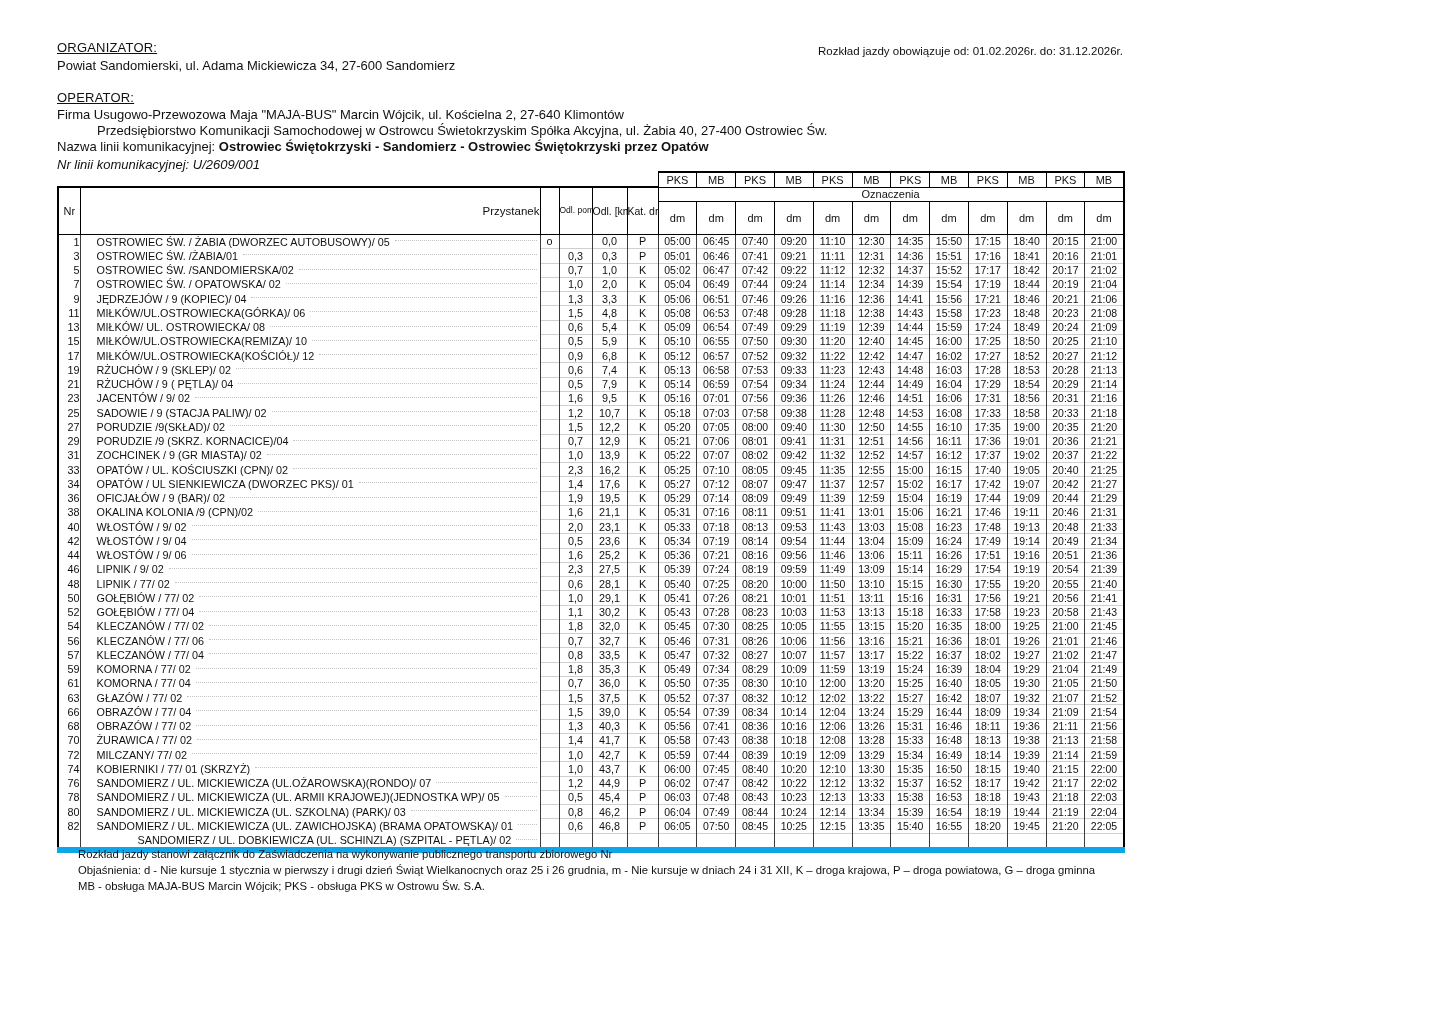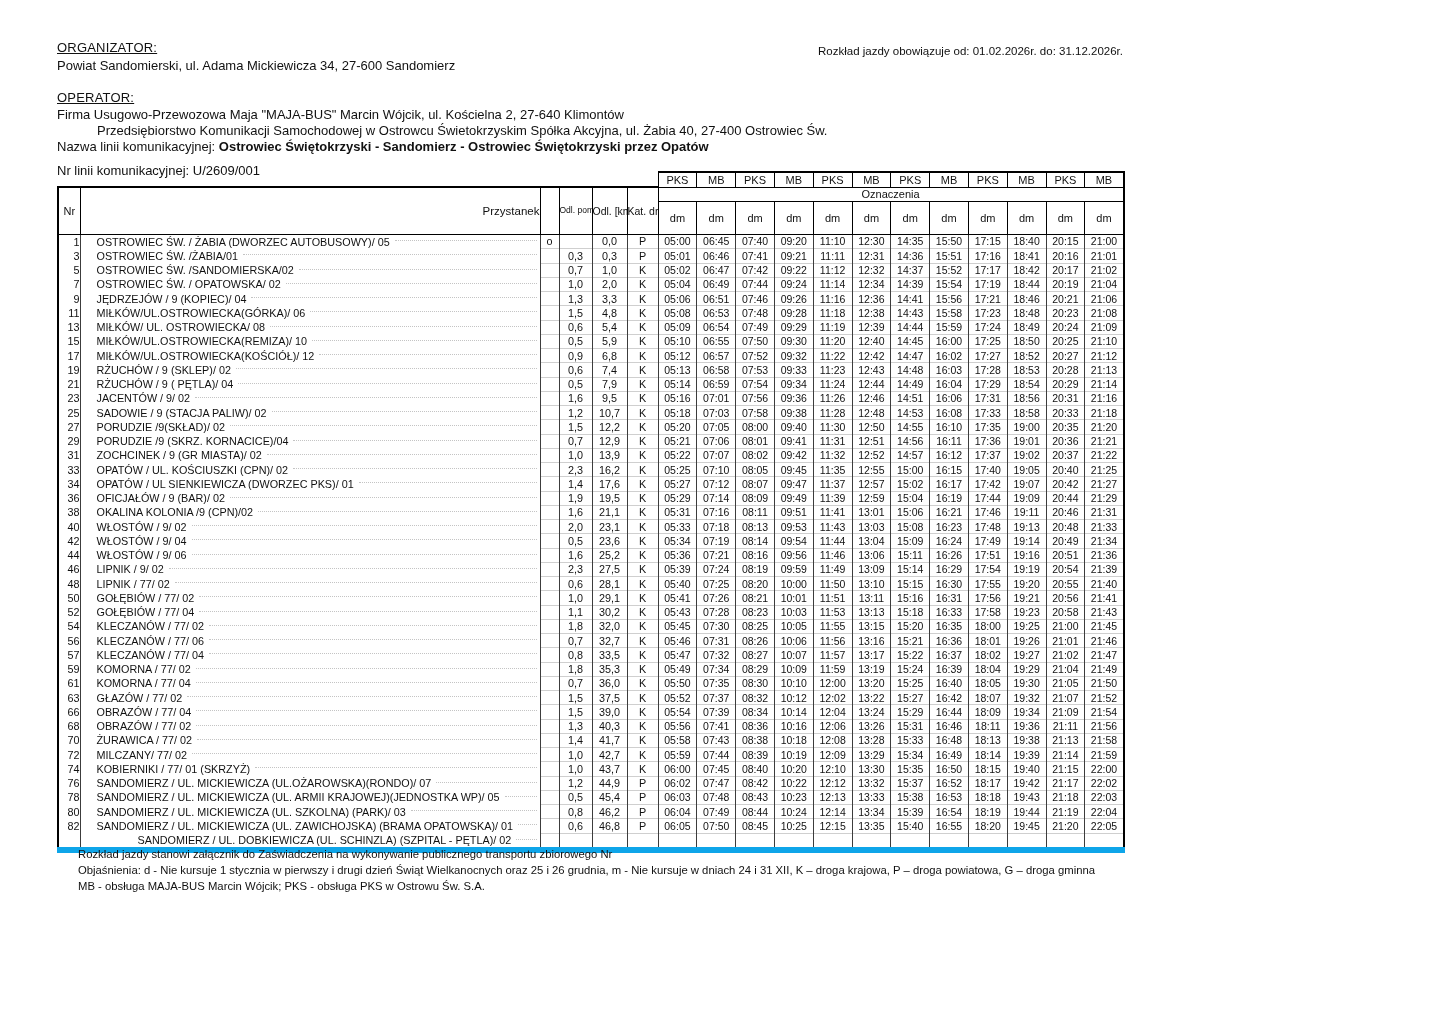--- a/index.html
+++ b/index.html
@@ -54,21 +54,21 @@
 <div class="page">
 
   <div class="abs hline ulabel" style="left:57px; top:40px;">ORGANIZATOR:</div>
   <div class="abs hline" style="left:57px; top:58px;">Powiat Sandomierski, ul. Adama Mickiewicza 34, 27-600 Sandomierz</div>
   <div class="abs validity" style="left:818px; top:45px;">Rozkład jazdy obowiązuje od: 01.02.2026r.  do: 31.12.2026r.</div>
 
   <div class="abs hline ulabel" style="left:57px; top:90px;">OPERATOR:</div>
   <div class="abs hline" style="left:57px; top:107px;">Firma Usugowo-Przewozowa Maja "MAJA-BUS" Marcin Wójcik, ul. Kościelna 2, 27-640 Klimontów</div>
   <div class="abs hline" style="left:57px; top:123px;margin-left:40px;">Przedsiębiorstwo Komunikacji Samochodowej w Ostrowcu Świetokrzyskim Spółka Akcyjna, ul. Żabia 40, 27-400 Ostrowiec Św.</div>
   <div class="abs hline" style="left:57px; top:139px;"><span>Nazwa linii komunikacyjnej: </span><span class="bold">Ostrowiec Świętokrzyski - Sandomierz - Ostrowiec Świętokrzyski przez Opatów</span></div>
-  <div class="abs hline" style="left:57px; top:163px;"><span>Nr linii komunikacyjnej: </span><span>U/2609/001</span></div>
+  <div class="abs hline" style="left:57px; top:157px;font-style:italic;"><span>Nr linii komunikacyjnej: </span><span>U/2609/001</span></div>
 
   <table class="tt abs" style="left:57px; top:171px;">
     <colgroup>
       <col style="width:22px">
         <col style="width:460px">
         <col style="width:19px">
       <col style="width:33px">
         <col style="width:35px">
         <col style="width:31px">
       <col span="12" style="width:38.8px">

